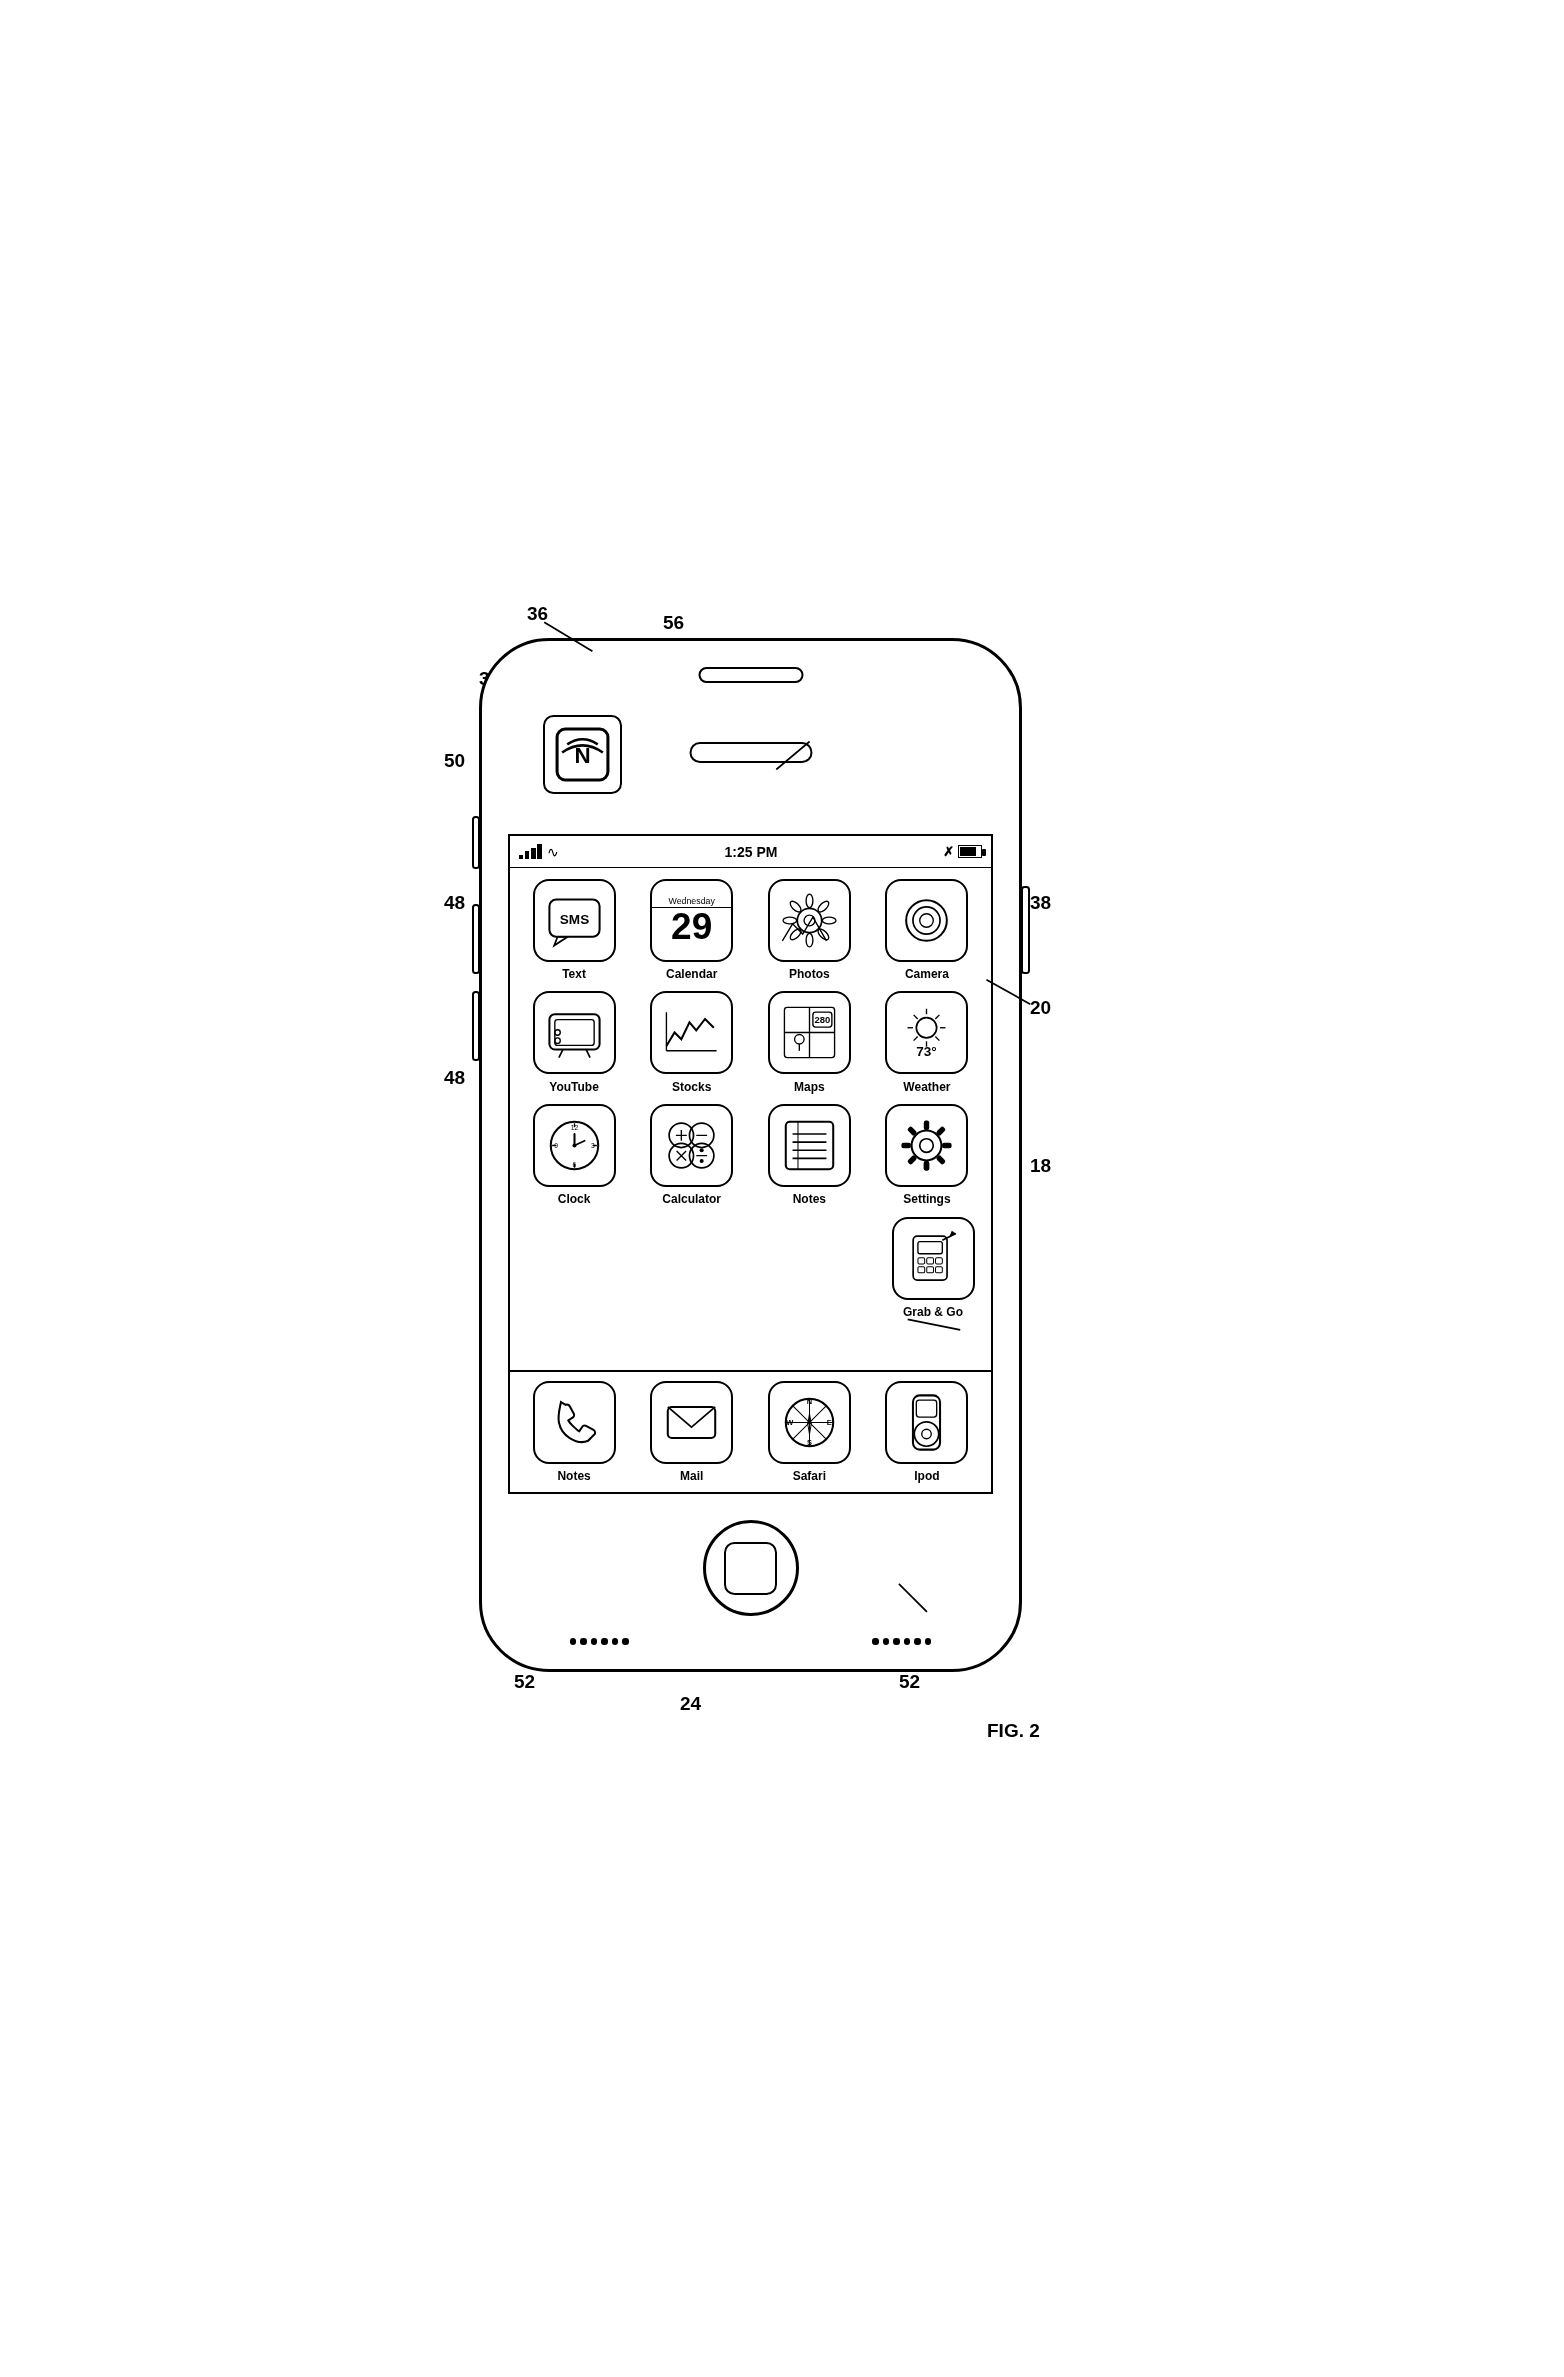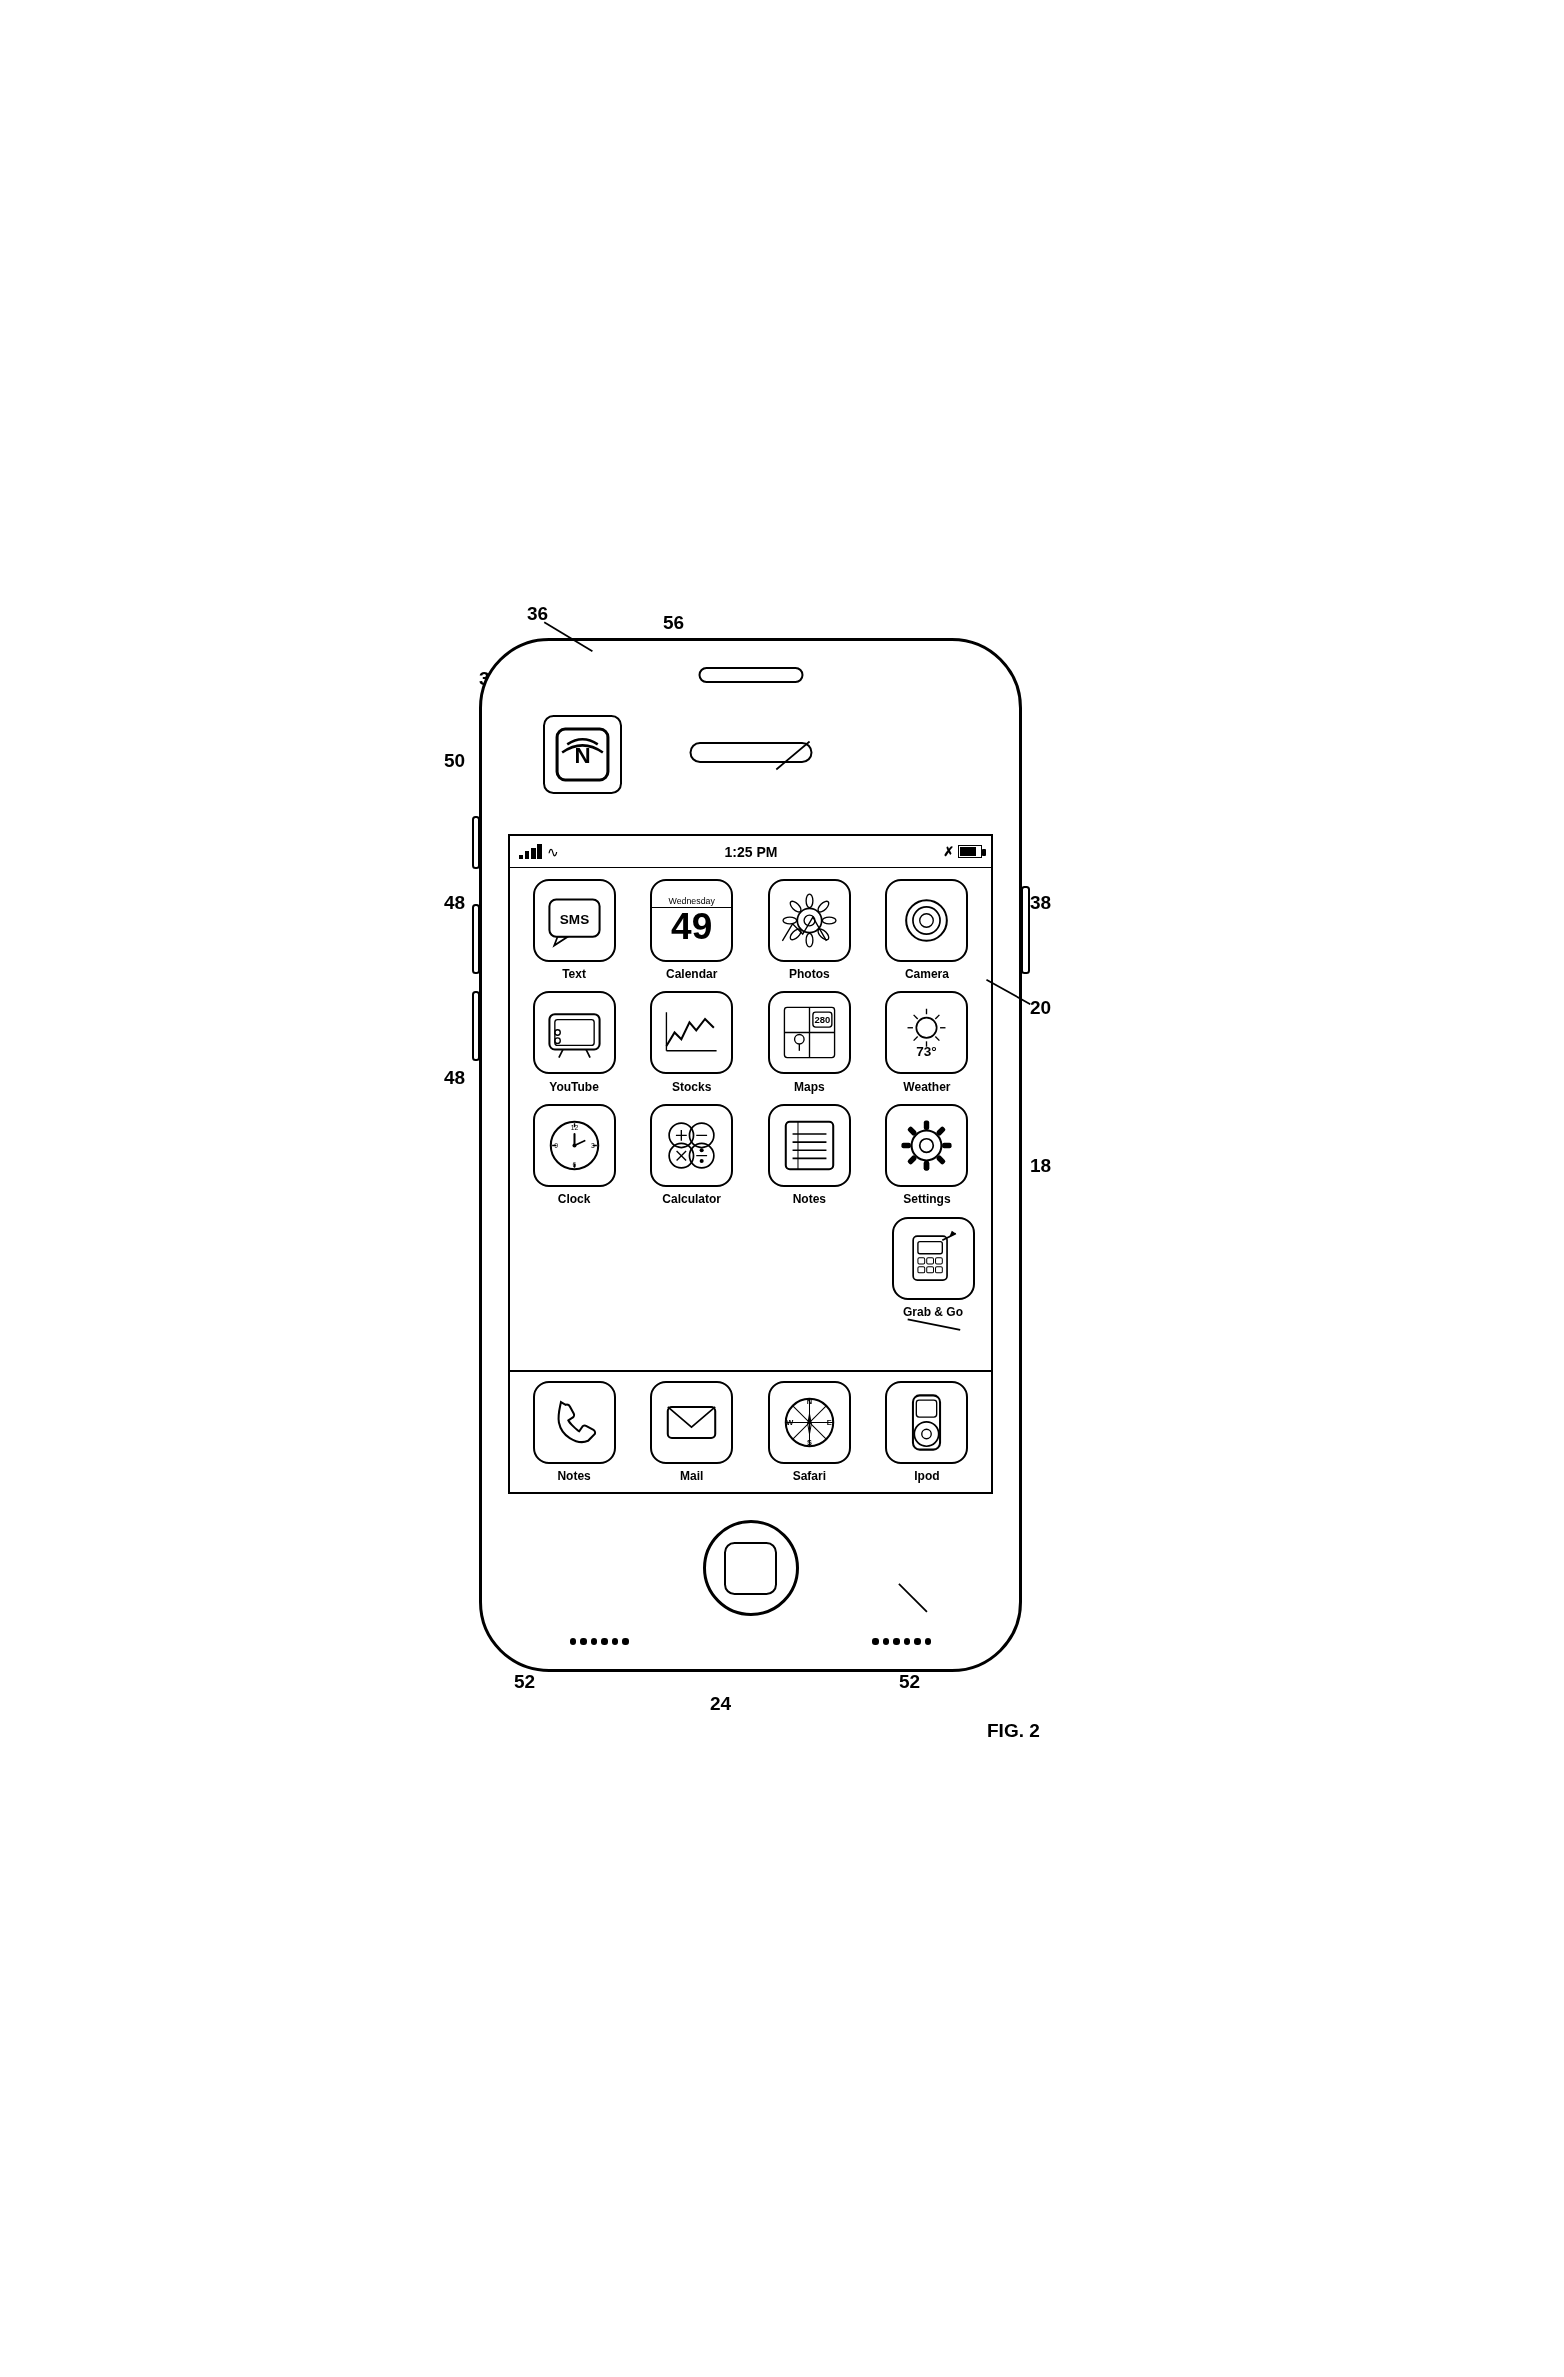--- a/index.html
+++ b/index.html
@@ -253,21 +253,21 @@
   <span class="label" style="left:639px; top:403px;">20</span>
   <span class="label" style="left:191px; top:210px;">42</span>
   <span class="label" style="left:517px; top:210px;">42</span>
   <span class="label" style="left:495px; top:718px;">40</span>
   <span class="label" style="left:272px; top:17.5px;">56</span>
   <span class="label" style="left:587px; top:60px;">44</span>
   <span class="label" style="left:403px; top:138px;">54</span>
   <span class="label" style="left:517px; top:1012px;">46</span>
   <span class="label" style="left:123px; top:1077px;">52</span>
   <span class="label" style="left:508px; top:1077px;">52</span>
-  <span class="label" style="left:289px; top:1099px;margin-left:30px;">24</span>
+  <span class="label" style="left:289px; top:1099px;">24</span>
   <span class="label" style="left:596px; top:1126px;">FIG. 2</span>
 
   <div class="phone-shell">
 
     <div class="side-button-left-top"></div>
     <div class="side-button-left-mid1"></div>
     <div class="side-button-left-mid2"></div>
     <div class="side-button-right"></div>
 
     <div class="nfc-area">
@@ -314,21 +314,21 @@
               <text x="45" y="50" text-anchor="middle" font-size="20" font-weight="bold" font-family="Arial">SMS</text>
             </svg>
           </div>
           <span class="app-label">Text</span>
         </div>
 
         <div class="app-item">
           <div class="app-icon">
             <div class="calendar-icon">
               <div class="cal-top">Wednesday</div>
-              <div class="cal-num">49</div>
+              <div class="cal-num">29</div>
             </div>
           </div>
           <span class="app-label">Calendar</span>
         </div>
 
         <div class="app-item">
           <div class="app-icon">
             <svg viewBox="0 0 90 90" width="74" height="74">
 
               <circle cx="45" cy="45" r="18" fill="none" stroke="#000" stroke-width="2.5"></circle>

